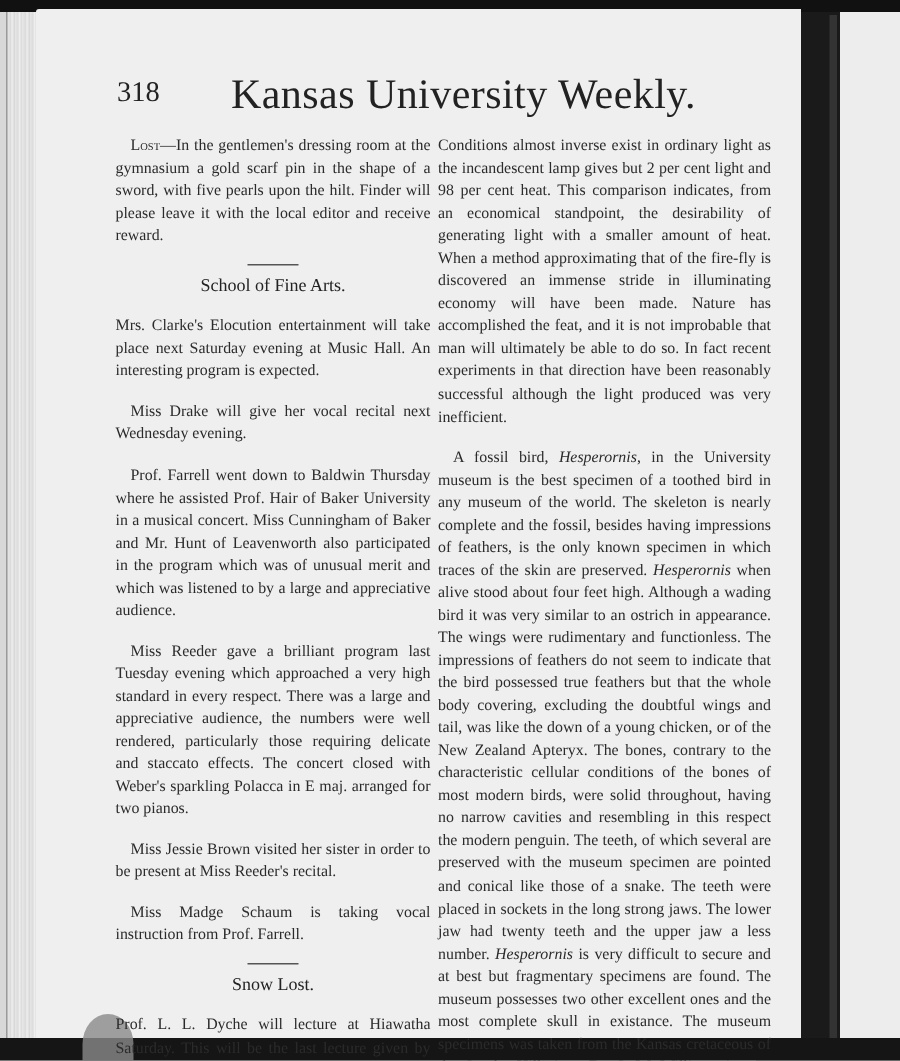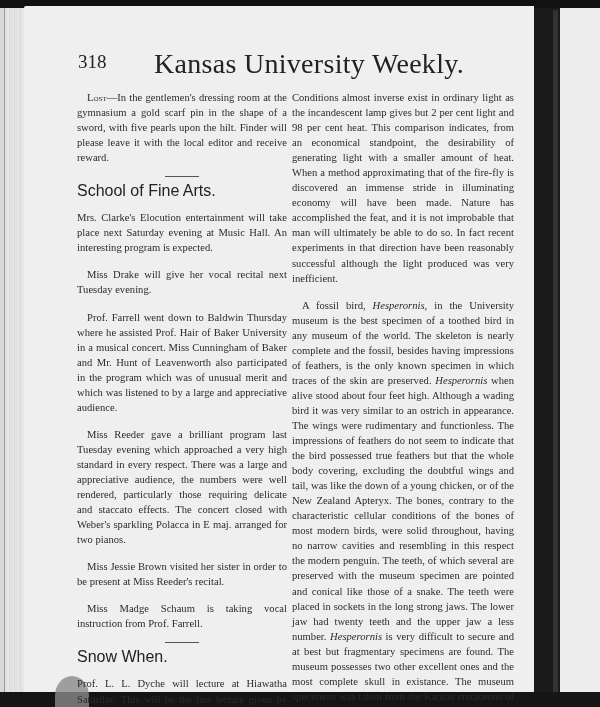--- a/index.html
+++ b/index.html
@@ -54,22 +54,22 @@
     }
     .col.left { left: 77px; width: 210px; }
     .col.right { left: 292px; width: 222px; }
     .col p { margin: 12px 0 3px 0; text-indent: 10px; }
     .col p.noind { text-indent: 0; }
     .sc { font-variant: small-caps; }
     .rule {
       width: 34px; height: 1px; background: #555; margin: 11px auto 6px auto;
     }
     .subhead {
-      font-family: Liberation Sans, sans-serif;
-      font-size: 16px; margin: 0 0 1px 0; color: #222;
+      text-align: center; font-family: Liberation Serif, serif;
+      font-size: 12px; margin: 0 0 1px 0; color: #222;
     }
     em { font-style: italic; }
   </style>
 </head>
 <body>
 
 <div class="scan">
   <div class="top-edge"></div>
   <div class="page-stack"></div>
   <div class="page"></div>
@@ -82,28 +82,28 @@
     <span class="pageno">318</span>
     <span class="masthead">Kansas University Weekly.</span>
   </div>
 
   <div class="col left">
     <p><span class="sc">Lost</span><span>—In the gentlemen's dressing room at the gymnasium a gold scarf pin in the shape of a sword, with five pearls upon the hilt. Finder will please leave it with the local editor and receive reward.</span></p>
 
     <div class="rule"></div>
     <div class="subhead">School of Fine Arts.</div>
     <p class="noind">Mrs. Clarke's Elocution entertainment will take place next Saturday evening at Music Hall. An interesting program is expected.</p>
-    <p>Miss Drake will give her vocal recital next Tuesday evening.</p>
+    <p>Miss Drake will give her vocal recital next Wednesday evening.</p>
     <p>Prof. Farrell went down to Baldwin Thursday where he assisted Prof. Hair of Baker University in a musical concert. Miss Cunningham of Baker and Mr. Hunt of Leavenworth also participated in the program which was of unusual merit and which was listened to by a large and appreciative audience.</p>
     <p>Miss Reeder gave a brilliant program last Tuesday evening which approached a very high standard in every respect. There was a large and appreciative audience, the numbers were well rendered, particularly those requiring delicate and staccato effects. The concert closed with Weber's sparkling Polacca in E maj. arranged for two pianos.</p>
     <p>Miss Jessie Brown visited her sister in order to be present at Miss Reeder's recital.</p>
     <p>Miss Madge Schaum is taking vocal instruction from Prof. Farrell.</p>
 
     <div class="rule"></div>
-    <div class="subhead">Snow When.</div>
+    <div class="subhead">Snow Lost.</div>
     <p class="noind">Prof. L. L. Dyche will lecture at Hiawatha Saturday. This will be the last lecture given by him this season.</p>
     <p>Now that the fire-fly or lightning-bug is to be observed sparkling about during the early evenings and nights, a note in relation to the light produced by this insect may be made. Experiments by Prof. S. P. Langley, present secretary of the Smithsonian Institute, show that this peculiar energy gives more than 99 per cent of light and less than 1 per cent heat.</p>
   </div>
 
   <div class="col right">
     <p class="noind">Conditions almost inverse exist in ordinary light as the incandescent lamp gives but 2 per cent light and 98 per cent heat. This comparison indicates, from an economical standpoint, the desirability of generating light with a smaller amount of heat. When a method approximating that of the fire-fly is discovered an immense stride in illuminating economy will have been made. Nature has accomplished the feat, and it is not improbable that man will ultimately be able to do so. In fact recent experiments in that direction have been reasonably successful although the light produced was very inefficient.</p>
     <p><span>A fossil bird, </span><em>Hesperornis</em><span>, in the University museum is the best specimen of a toothed bird in any museum of the world. The skeleton is nearly complete and the fossil, besides having impressions of feathers, is the only known specimen in which traces of the skin are preserved. </span><em>Hesperornis</em><span> when alive stood about four feet high. Although a wading bird it was very similar to an ostrich in appearance. The wings were rudimentary and functionless. The impressions of feathers do not seem to indicate that the bird possessed true feathers but that the whole body covering, excluding the doubtful wings and tail, was like the down of a young chicken, or of the New Zealand Apteryx. The bones, contrary to the characteristic cellular conditions of the bones of most modern birds, were solid throughout, having no narrow cavities and resembling in this respect the modern penguin. The teeth, of which several are preserved with the museum specimen are pointed and conical like those of a snake. The teeth were placed in sockets in the long strong jaws. The lower jaw had twenty teeth and the upper jaw a less number. </span><em>Hesperornis</em><span> is very difficult to secure and at best but fragmentary specimens are found. The museum possesses two other excellent ones and the most complete skull in existance. The museum specimens was taken from the Kansas cretaceous of the Smoky Hill river. Dr. S. W. Williston is now preparing a paper on this species for publication.</span></p>
   </div>
 </div>
 

